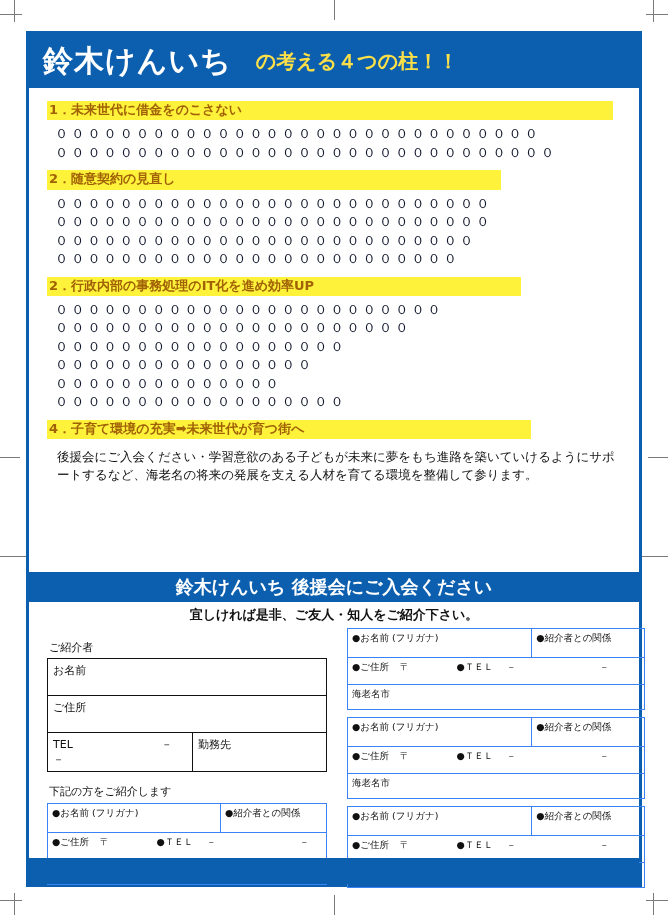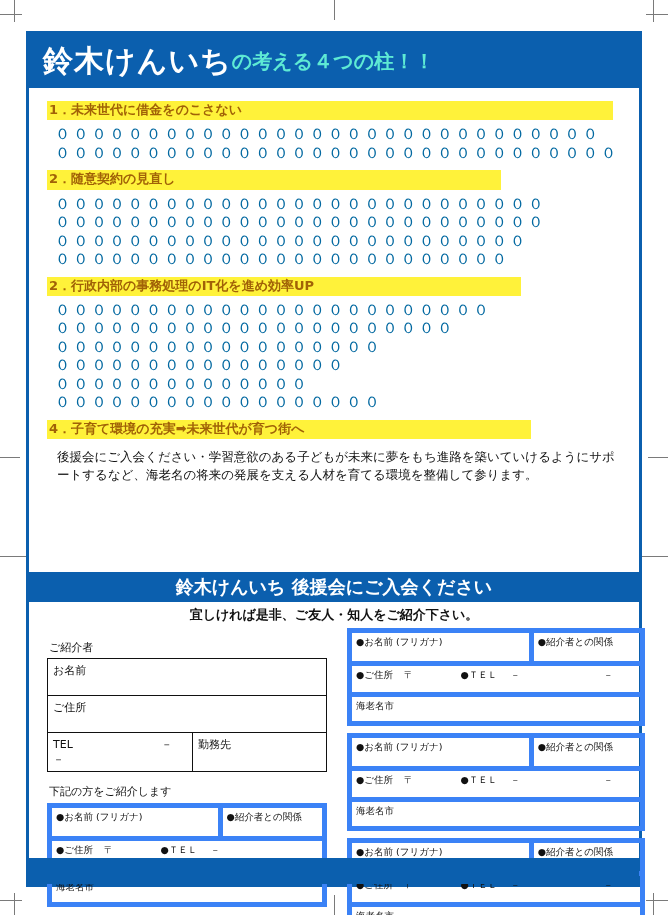--- a/index.html
+++ b/index.html
@@ -30,21 +30,21 @@
     position:absolute;left:0;top:0;width:100%;height:54px;
     background:#0b5fae;
     display:flex;align-items:center;
     box-sizing:border-box;padding-left:14px;text-align:center;
   }
   .title-main{
     color:#ffffff;font-size:30px;font-weight:bold;letter-spacing:1px;
     font-family:"DejaVu Sans", sans-serif;
   }
   .title-sub{
-    color:#5eead4;font-size:20px;font-weight:bold;margin-left:0;
+    color:#fde047;font-size:20px;font-weight:bold;margin-left:24px;
     font-family:Liberation Sans, sans-serif;
   }
 
   
   .body{
     position:absolute;left:0;top:54px;right:0;bottom:0;
     padding:12px 18px 0 18px;box-sizing:border-box;
   }
 
   .sec-head{
@@ -56,21 +56,21 @@
     padding:1px 2px 2px 2px;
     margin:0 12px 3px 0;
   }
   .sec-head.h1{width:562px;}
   .sec-head.h2{width:450px;}
   .sec-head.h3{width:470px;}
   .sec-head.h4{width:480px;}
 
   .dots{
     font-family:"Liberation Sans", sans-serif;
-    font-size:15px;color:#0369a1;
+    font-size:13px;color:#0f172a;
     letter-spacing:3.2px;
     line-height:15.5px;
     margin:3px 0 0 8px;
   }
   .sec{margin-bottom:9px;}
 
   .para{
     font-family:"DejaVu Serif", serif;
     font-size:12.5px;color:#111;line-height:18px;
     margin:6px 0 0 10px;
@@ -109,21 +109,21 @@
     font-size:11px;color:#111;
     font-family:"DejaVu Sans", sans-serif;
     padding:4px 5px;
     vertical-align:top;
   }
   .t-tall{height:28px;}
 
   
   .card{border:1px solid #1b4f9c;border-collapse:collapse;width:100%;margin-bottom:7px;}
   .card td{
-    border:5px solid #3b82f6;
+    border:1px solid #3b82f6;
     font-size:9.5px;color:#111;
     font-family:"DejaVu Sans", sans-serif;
     padding:3px 4px;
     vertical-align:top;
   }
   .card .r1{height:22px;}
   .card .r2{height:20px;}
   .card .r3{height:18px;}
   .dash{letter-spacing:6px;}
 

